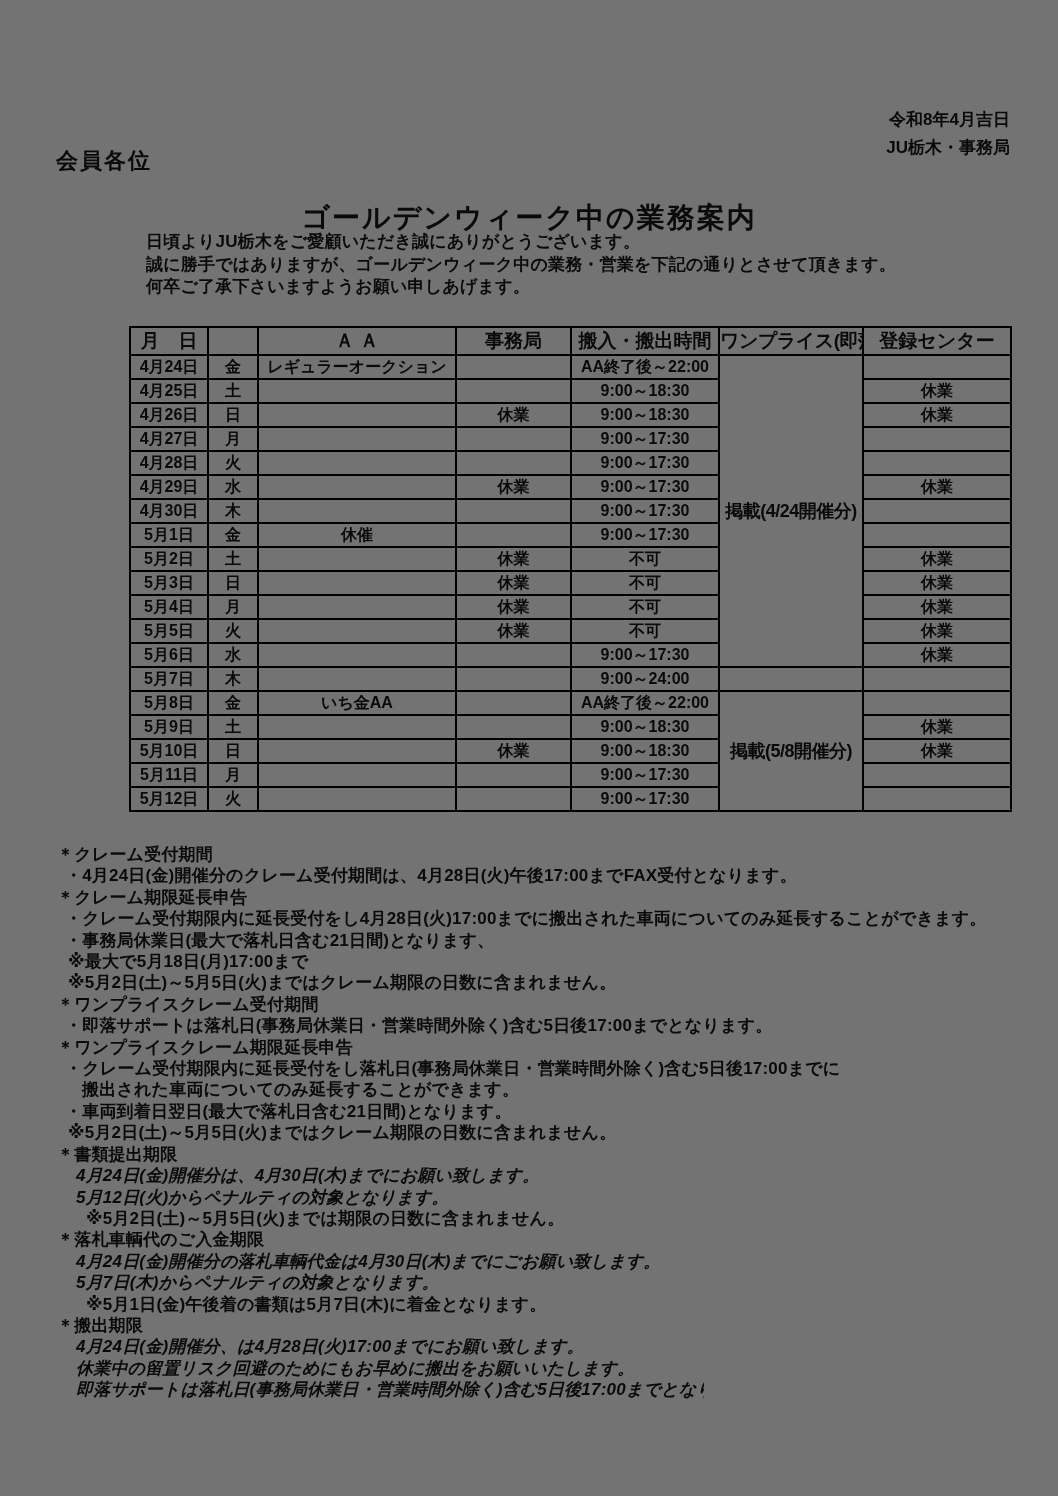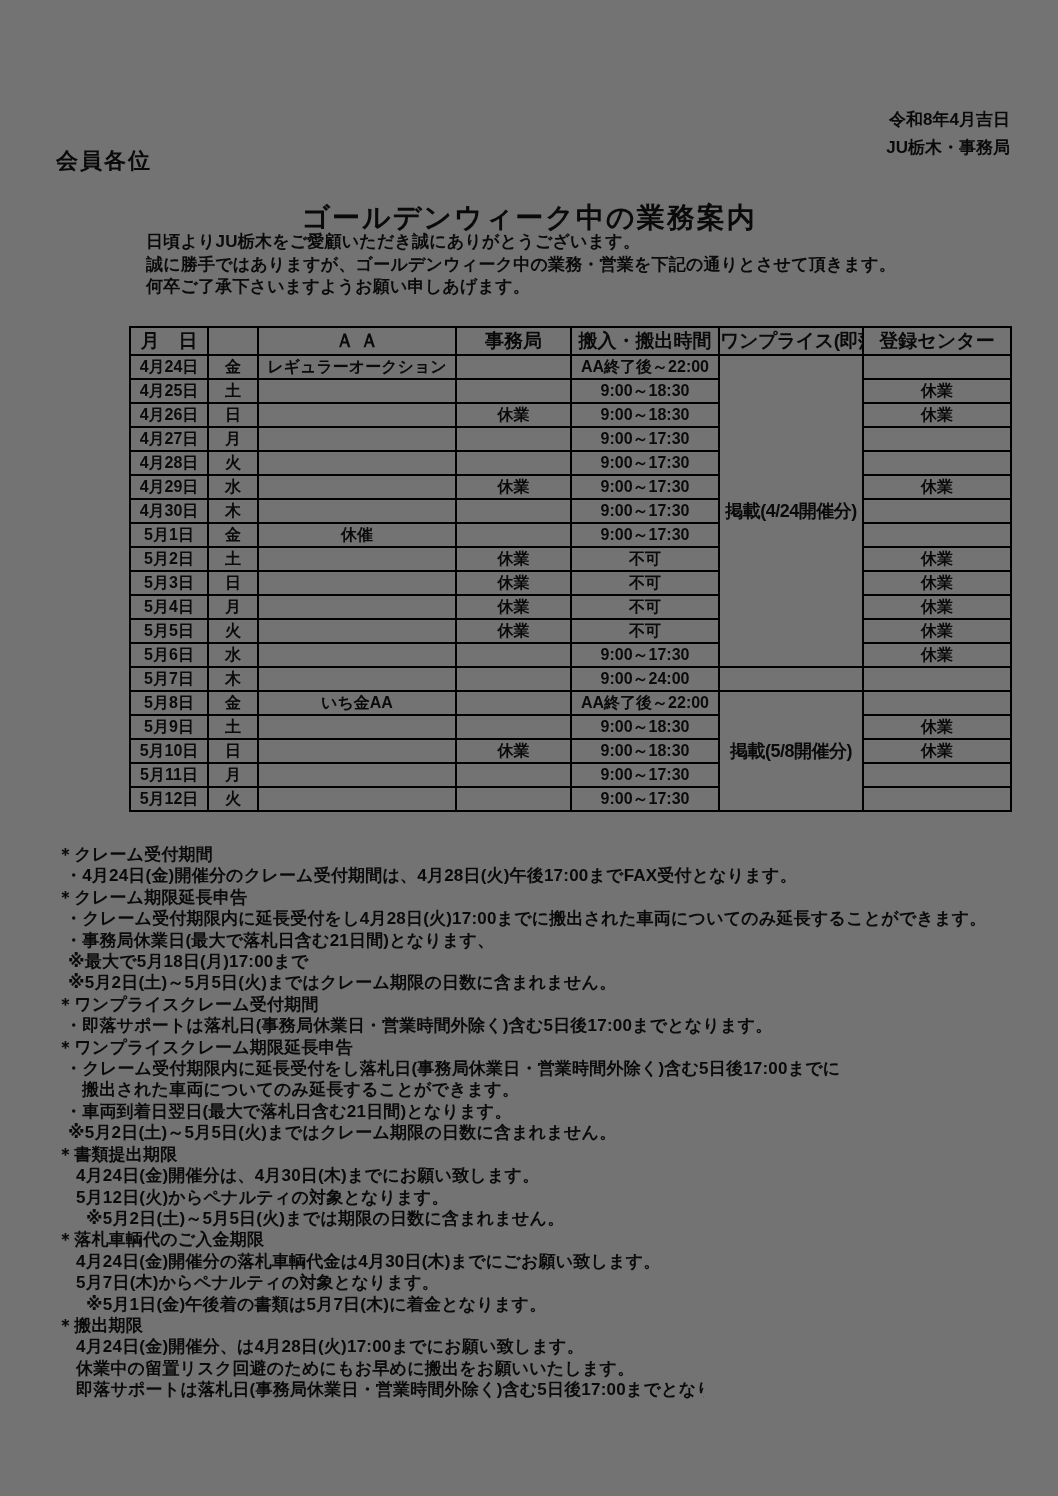--- a/index.html
+++ b/index.html
@@ -49,21 +49,21 @@
   }
   .sections {
     position:absolute; left:44px; top:812px; width:980px;
     font-size:17px; line-height:21.4px; letter-spacing:0.2px;margin-top:32px;
   }
   .sections .ln { white-space:nowrap; }
   .h  { padding-left:13px; }
   .b  { padding-left:21px; }
   .n  { padding-left:24px; }
   .c  { padding-left:38px; }
-  .p  { padding-left:32px; }
+  .p  { padding-left:32px;font-style:italic; }
   .n2 { padding-left:42px; }
   .clip {
     display:inline-block; width:8px; overflow:hidden;
     vertical-align:bottom; white-space:nowrap;
   }
 </style>
 </head>
 <body>
 
 <div class="page">

